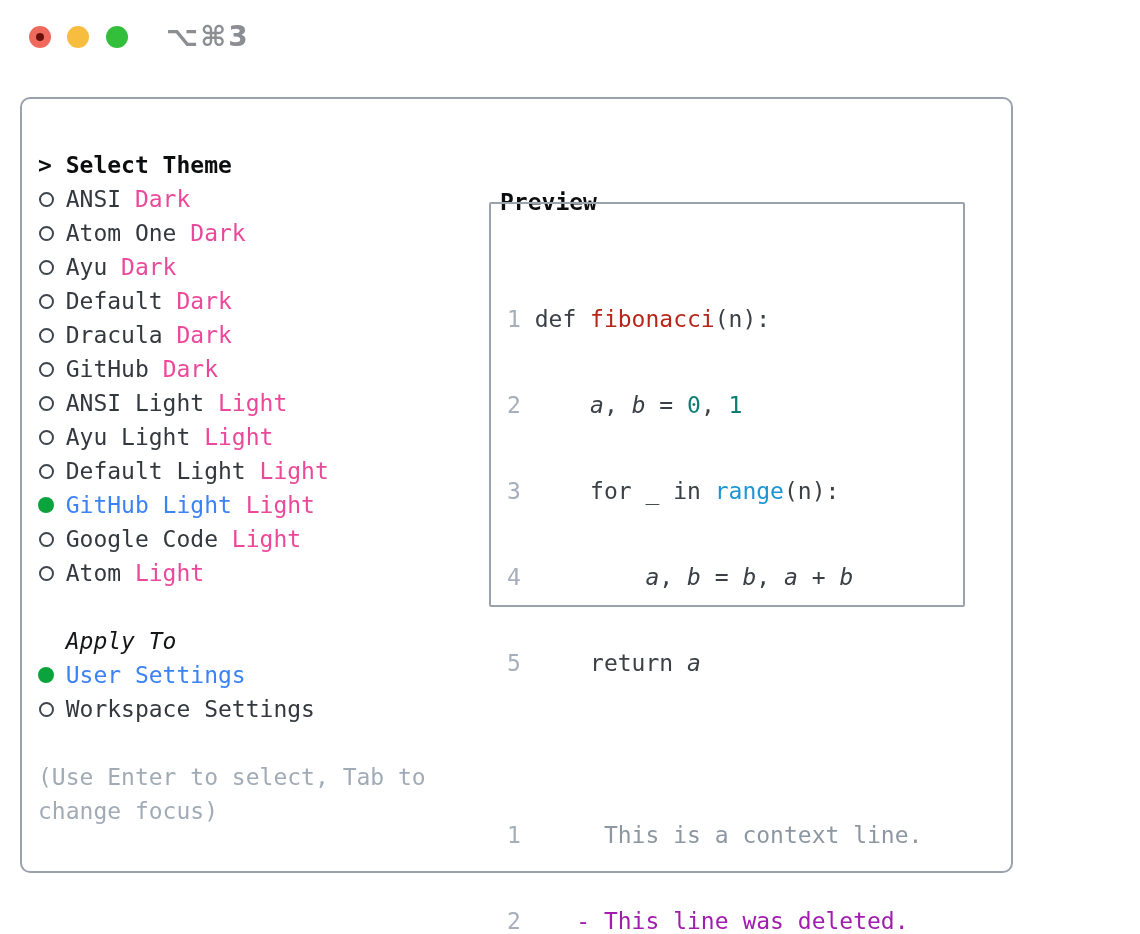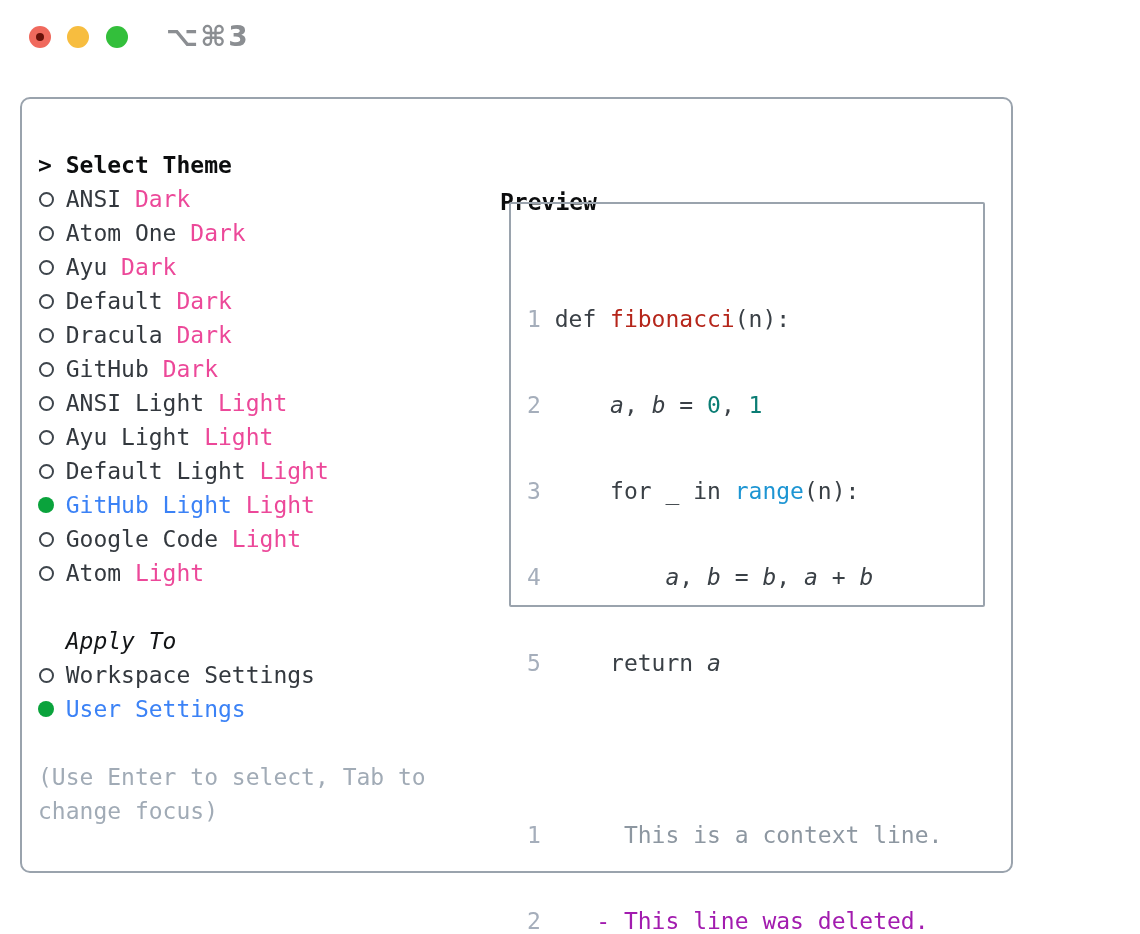--- a/index.html
+++ b/index.html
@@ -43,21 +43,21 @@
   .tvariant { color:#ec4899; margin-left:13.85px; white-space:pre; }
   .aname { color:#33383e; white-space:pre; }
   .help { color:#a1abb6; }
   .help div { height:34px; line-height:34px; white-space:pre; }
   
   .preview-title {
     position:absolute; left:478px; top:49px; height:34px;
     display:flex; align-items:center; font-weight:bold; color:#0c0d0e; white-space:pre;margin-top:37px;
   }
   .preview-box {
-    position:absolute; left:487px; top:103px; width:476px; height:405px;
+    position:absolute; left:467px; top:103px; width:476px; height:405px;
     border:2px solid #9aa3ad; box-sizing:border-box;
     padding:46px 0 0 16px; white-space:pre; border-radius:2px;
   }
   .pl { height:34px; line-height:34px; }
   .ln { display:inline-block; width:27.7px; color:#a5aebb; }
   .t   { color:#3a4046; }
   .fn  { color:#b5251a; }
   .bi  { color:#1d95d3; }
   .num { color:#0b7d74; }
   .v   { color:#3a4046; font-style:italic; }
@@ -172,31 +172,31 @@
         <span class="tvariant">Light</span>
       </div>
 
       <div class="row"></div>
 
       <div class="row">
         <span class="marker"></span>
         <span class="htext2">Apply To</span>
       </div>
 
+      <div class="row apply-row selected">
+        <span class="marker">
+            <i class="dot"></i>
+          </span>
+        <span class="aname">User Settings</span>
+      </div>
       <div class="row apply-row">
         <span class="marker">
             <i class="dot"></i>
           </span>
         <span class="aname">Workspace Settings</span>
-      </div>
-      <div class="row apply-row selected">
-        <span class="marker">
-            <i class="dot"></i>
-          </span>
-        <span class="aname">User Settings</span>
       </div>
 
       <div class="row"></div>
 
       <div class="help">
         <div>(Use Enter to select, Tab to</div>
         <div>change focus)</div>
       </div>
     </div>
 

